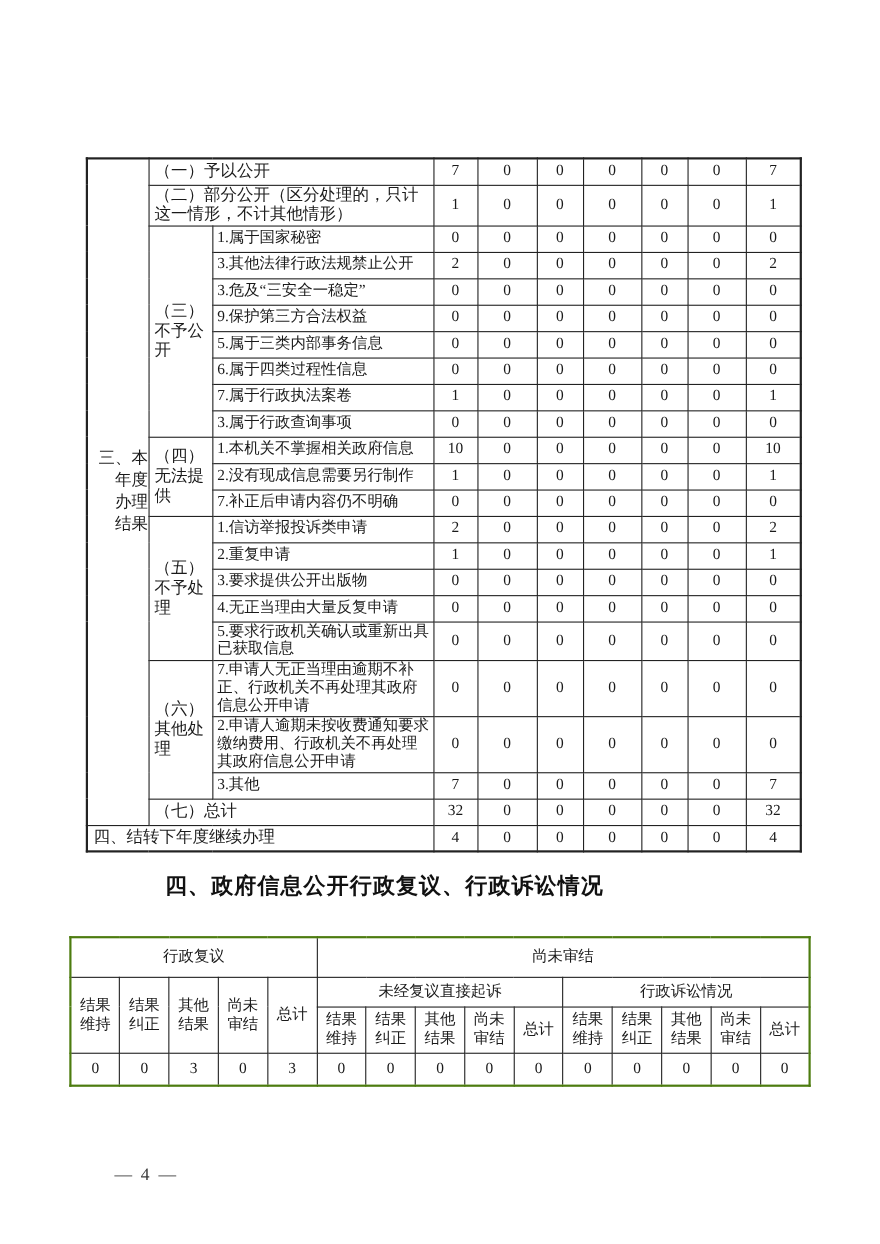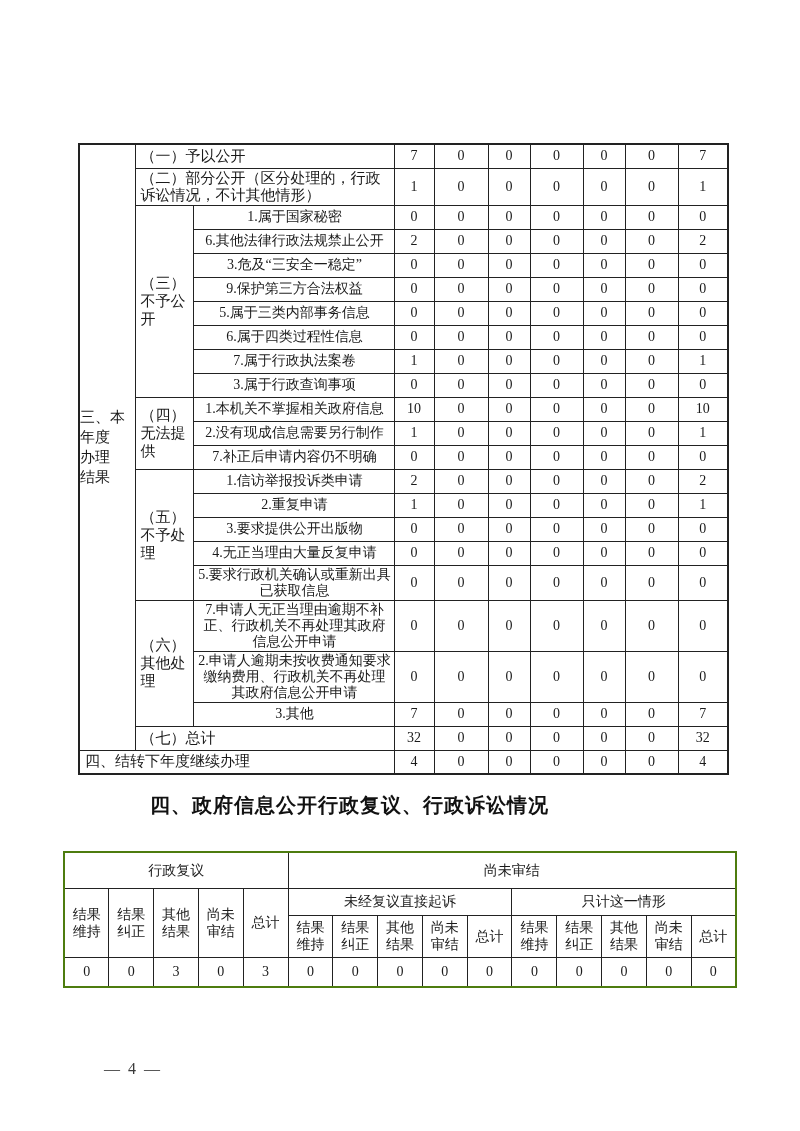--- a/index.html
+++ b/index.html
@@ -3,24 +3,24 @@
 <meta charset="utf-8">
 <style>
   html,body{margin:0;padding:0;background:#fff;}
   .page{position:relative;width:800px;height:1131px;background:#ffffff;overflow:hidden;
         font-family:"Liberation Serif","DejaVu Serif",serif;color:#1a1a1a;}
   table{border-collapse:collapse;table-layout:fixed;background:#fff;}
   .t1{position:absolute;left:78px;top:143px;width:649px;border:2px solid #222;}
   .t1 td{border:1px solid #222;font-size:14px;line-height:16px;padding:1px 3px;
          vertical-align:middle;overflow:hidden;}
   .t1 tr{height:24px;}
-  .t1 td.vlabel{white-space:pre-line;text-align:left;font-size:15px;line-height:20px;padding:0;}
+  .t1 td.vlabel{white-space:pre-line;text-align:right;font-size:15px;line-height:20px;padding:0;}
   .t1 td.grp{white-space:pre-line;text-align:left;padding-left:5px;line-height:18px;font-size:15px;}
   .t1 td.lbl{text-align:left;padding:1px 5px;font-size:15px;line-height:17px;margin-top:40px;}
-  .t1 td.sub{text-align:center;padding:1px 2px 1px 4px;}
+  .t1 td.sub{text-align:left;padding:1px 2px 1px 4px;}
   .t1 td.num{text-align:center;}
   .sec-title{position:absolute;left:150px;top:792px;font-family:Liberation Serif, serif;
              font-weight:700;font-size:20px;letter-spacing:1px;color:#111;}
   .t2{position:absolute;left:63px;top:851px;width:672px;border:2px solid #4d7c0f;}
   .t2 td{border:1px solid #222;font-size:14px;line-height:17px;padding:1px 2px;
          text-align:center;vertical-align:middle;overflow:hidden;}
   .t2 tr.h1{height:36px;}
   .t2 tr.h2{height:27px;}
   .t2 tr.h3{height:42px;}
   .t2 tr.data{height:30px;}
@@ -54,21 +54,21 @@
           <td colspan="2" class="lbl">（一）予以公开</td>
           <td class="num">7</td>
           <td class="num">0</td>
           <td class="num">0</td>
           <td class="num">0</td>
           <td class="num">0</td>
           <td class="num">0</td>
           <td class="num">7</td>
         </tr>
         <tr>
-          <td colspan="2" class="lbl">（二）部分公开（区分处理的，行政诉讼情况，不计其他情形）</td>
+          <td colspan="2" class="lbl">（二）部分公开（区分处理的，只计这一情形，不计其他情形）</td>
           <td class="num">1</td>
           <td class="num">0</td>
           <td class="num">0</td>
           <td class="num">0</td>
           <td class="num">0</td>
           <td class="num">0</td>
           <td class="num">1</td>
         </tr>
         <tr>
           <td rowspan="8" class="grp">（三）
@@ -77,21 +77,21 @@
           <td class="sub">1.属于国家秘密</td>
           <td class="num">0</td>
           <td class="num">0</td>
           <td class="num">0</td>
           <td class="num">0</td>
           <td class="num">0</td>
           <td class="num">0</td>
           <td class="num">0</td>
         </tr>
         <tr>
-          <td class="sub">6.其他法律行政法规禁止公开</td>
+          <td class="sub">3.其他法律行政法规禁止公开</td>
           <td class="num">2</td>
           <td class="num">0</td>
           <td class="num">0</td>
           <td class="num">0</td>
           <td class="num">0</td>
           <td class="num">0</td>
           <td class="num">2</td>
         </tr>
         <tr>
           <td class="sub">3.危及“三安全一稳定”</td>
@@ -320,21 +320,21 @@
           <td colspan="5">行政复议</td>
           <td colspan="10">尚未审结</td>
         </tr>
         <tr class="h2">
           <td rowspan="2">结果维持</td>
           <td rowspan="2">结果纠正</td>
           <td rowspan="2">其他结果</td>
           <td rowspan="2">尚未审结</td>
           <td rowspan="2">总计</td>
           <td colspan="5">未经复议直接起诉</td>
-          <td colspan="5">只计这一情形</td>
+          <td colspan="5">行政诉讼情况</td>
         </tr>
         <tr class="h3">
           <td>结果维持</td>
           <td>结果纠正</td>
           <td>其他结果</td>
           <td>尚未审结</td>
           <td>总计</td>
           <td>结果维持</td>
           <td>结果纠正</td>
           <td>其他结果</td>

